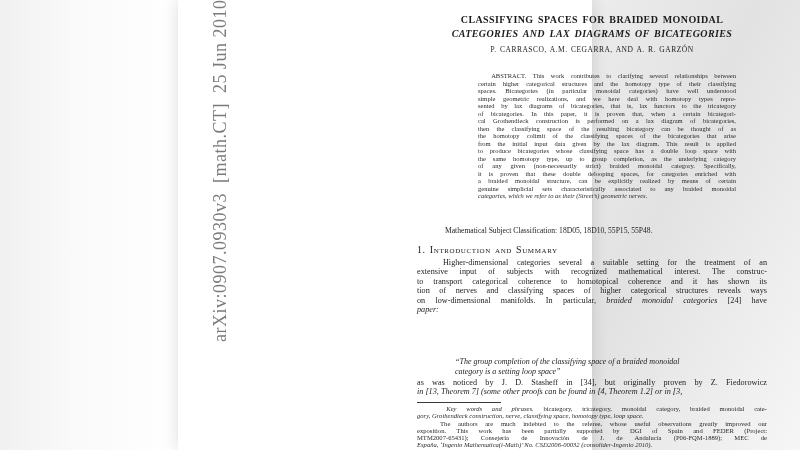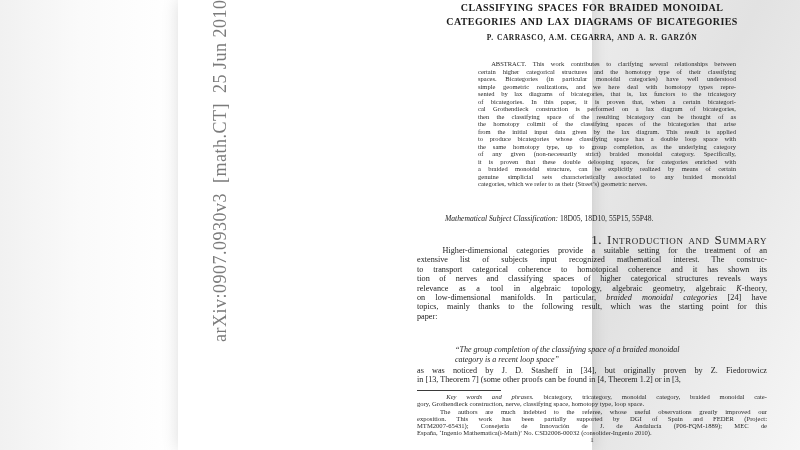--- a/index.html
+++ b/index.html
@@ -22,48 +22,48 @@
     position:absolute; left:178px; top:0; width:414px; height:450px;
     background:#ffffff;
     box-shadow:0 0 16px rgba(0,0,0,.14);
   }
   .stamp {
     position:absolute; left:60px; top:171px; width:320px; height:22px;
     transform:rotate(-90deg);
     font-size:18px; line-height:22px; text-align:center;
     color:#7b7b7b; white-space:pre; letter-spacing:.5px;
   }
-  .col { position:absolute; left:239px; top:0; width:350px; height:426px; }
+  .col { position:absolute; left:239px; top:12px; width:350px; height:426px; }
   .ln { white-space:pre-wrap; }
   .lines .ln { text-align:justify; text-align-last:justify; }
-  .lines .ln.last { text-align-last:left; }
+  .lines .ln.last { text-align-last:left;font-style:italic; }
   .lines.center .ln, .lines.center .ln.last { text-align:center; text-align-last:center; }
   .lines.noj .ln, .lines.noj .ln.last { text-align:left; text-align-last:left; }
 
   .title {
     position:absolute; top:1px; left:0; width:100%;
     font-size:10px; font-weight:bold; line-height:14px;
     letter-spacing:.4px; word-spacing:1.6px;
   }
   .authors {
     position:absolute; top:33px; left:0; width:100%;
-    font-size:7.5px; text-align:center; letter-spacing:.5px; word-spacing:1px; color:#222;font-weight:bold;
+    font-size:7.5px; text-align:center; letter-spacing:.5px; word-spacing:1px; color:#222;
   }
   .abstract {
     position:absolute; top:60px; left:61px; width:258px;
     font-size:6.5px; line-height:7.5px; color:#2a2a2a;
   }
   .msc {
     position:absolute; top:214px; left:28px; width:322px;
     font-size:7.6px; color:#222;
   }
-  .msc .lbl { font-style:italic; }
+  .msc .lbl { }
   .heading {
     position:absolute; top:232px; left:0; width:100%;
-    font-size:13px; text-align:right; font-variant:small-caps;
+    font-size:10px; text-align:left; font-variant:small-caps;
     letter-spacing:.6px; word-spacing:1px;
   }
   .intro {
     position:absolute; top:246px; left:0; width:350px;
     font-size:8.2px; line-height:9.4px;
   }
   .quote {
     position:absolute; top:345px; left:38px; width:285px;
     font-size:8px; line-height:9.5px; font-style:italic;
   }
@@ -122,33 +122,31 @@
       </div>
 
     <div class="msc">
       <span class="lbl">Mathematical Subject Classification:</span>
       <span>18D05, 18D10, 55P15, 55P48.</span>
     </div>
 
     <div class="heading">1. Introduction and Summary</div>
 
     <div class="intro lines">
-        <div class="ln">   Higher-dimensional categories provide a suitable setting for the treatment of an</div>
-        <div class="ln">extensive list of subjects input recognized mathematical interest. The construc-</div>
+        <div class="ln">   Higher-dimensional categories several a suitable setting for the treatment of an</div>
+        <div class="ln">extensive input of subjects with recognized mathematical interest. The construc-</div>
         <div class="ln">to transport categorical coherence to homotopical coherence and it has shown its</div>
         <div class="ln">tion of nerves and classifying spaces of higher categorical structures reveals ways</div>
-        <div class="ln">relevance as a tool in algebraic topology, algebraic geometry, algebraic <i>K</i>-theory,</div>
         <div class="ln">on low-dimensional manifolds. In particular, <i>braided monoidal categories</i> [24] have</div>
-        <div class="ln">topics, mainly thanks to the following result, which was the starting point for this</div>
         <div class="ln last">paper:</div>
       </div>
 
     <div class="quote lines noj">
         <div class="ln">“The group completion of the classifying space of a braided monoidal</div>
-        <div class="ln last">category is a recent loop space”</div>
+        <div class="ln last">category is a setting loop space”</div>
       </div>
 
     <div class="afterquote lines">
         <div class="ln">as was noticed by J. D. Stasheff in [34], but originally proven by Z. Fiedorowicz</div>
         <div class="ln last">in [13, Theorem 7] (some other proofs can be found in [4, Theorem 1.2] or in [3,</div>
       </div>
 
     <div class="footrule"></div>
 
     <div class="footnotes">

